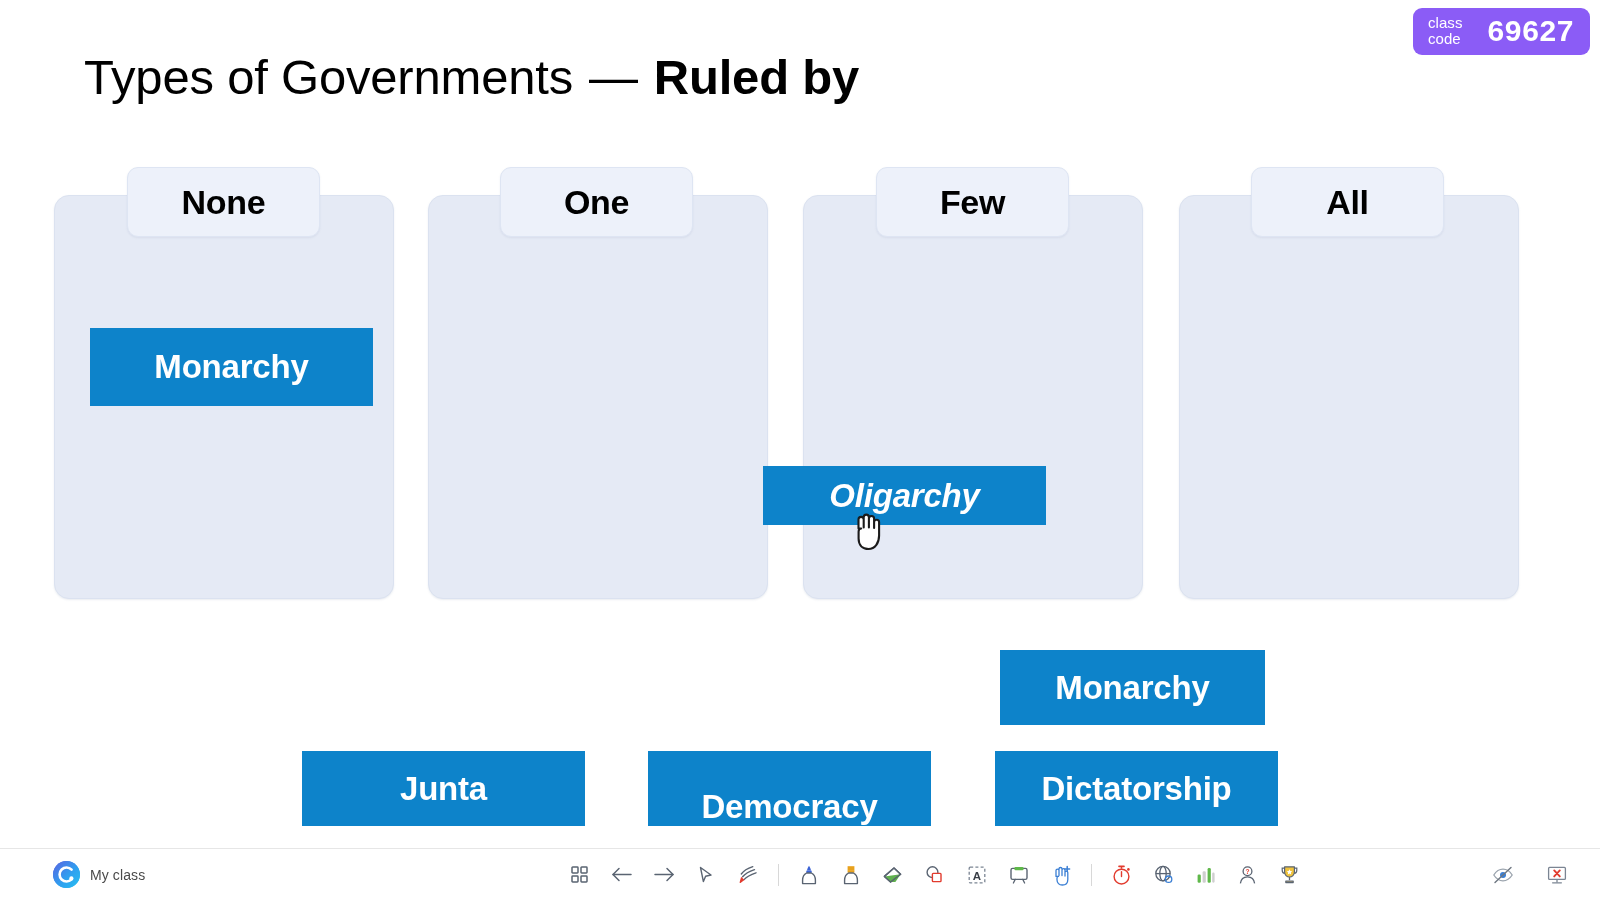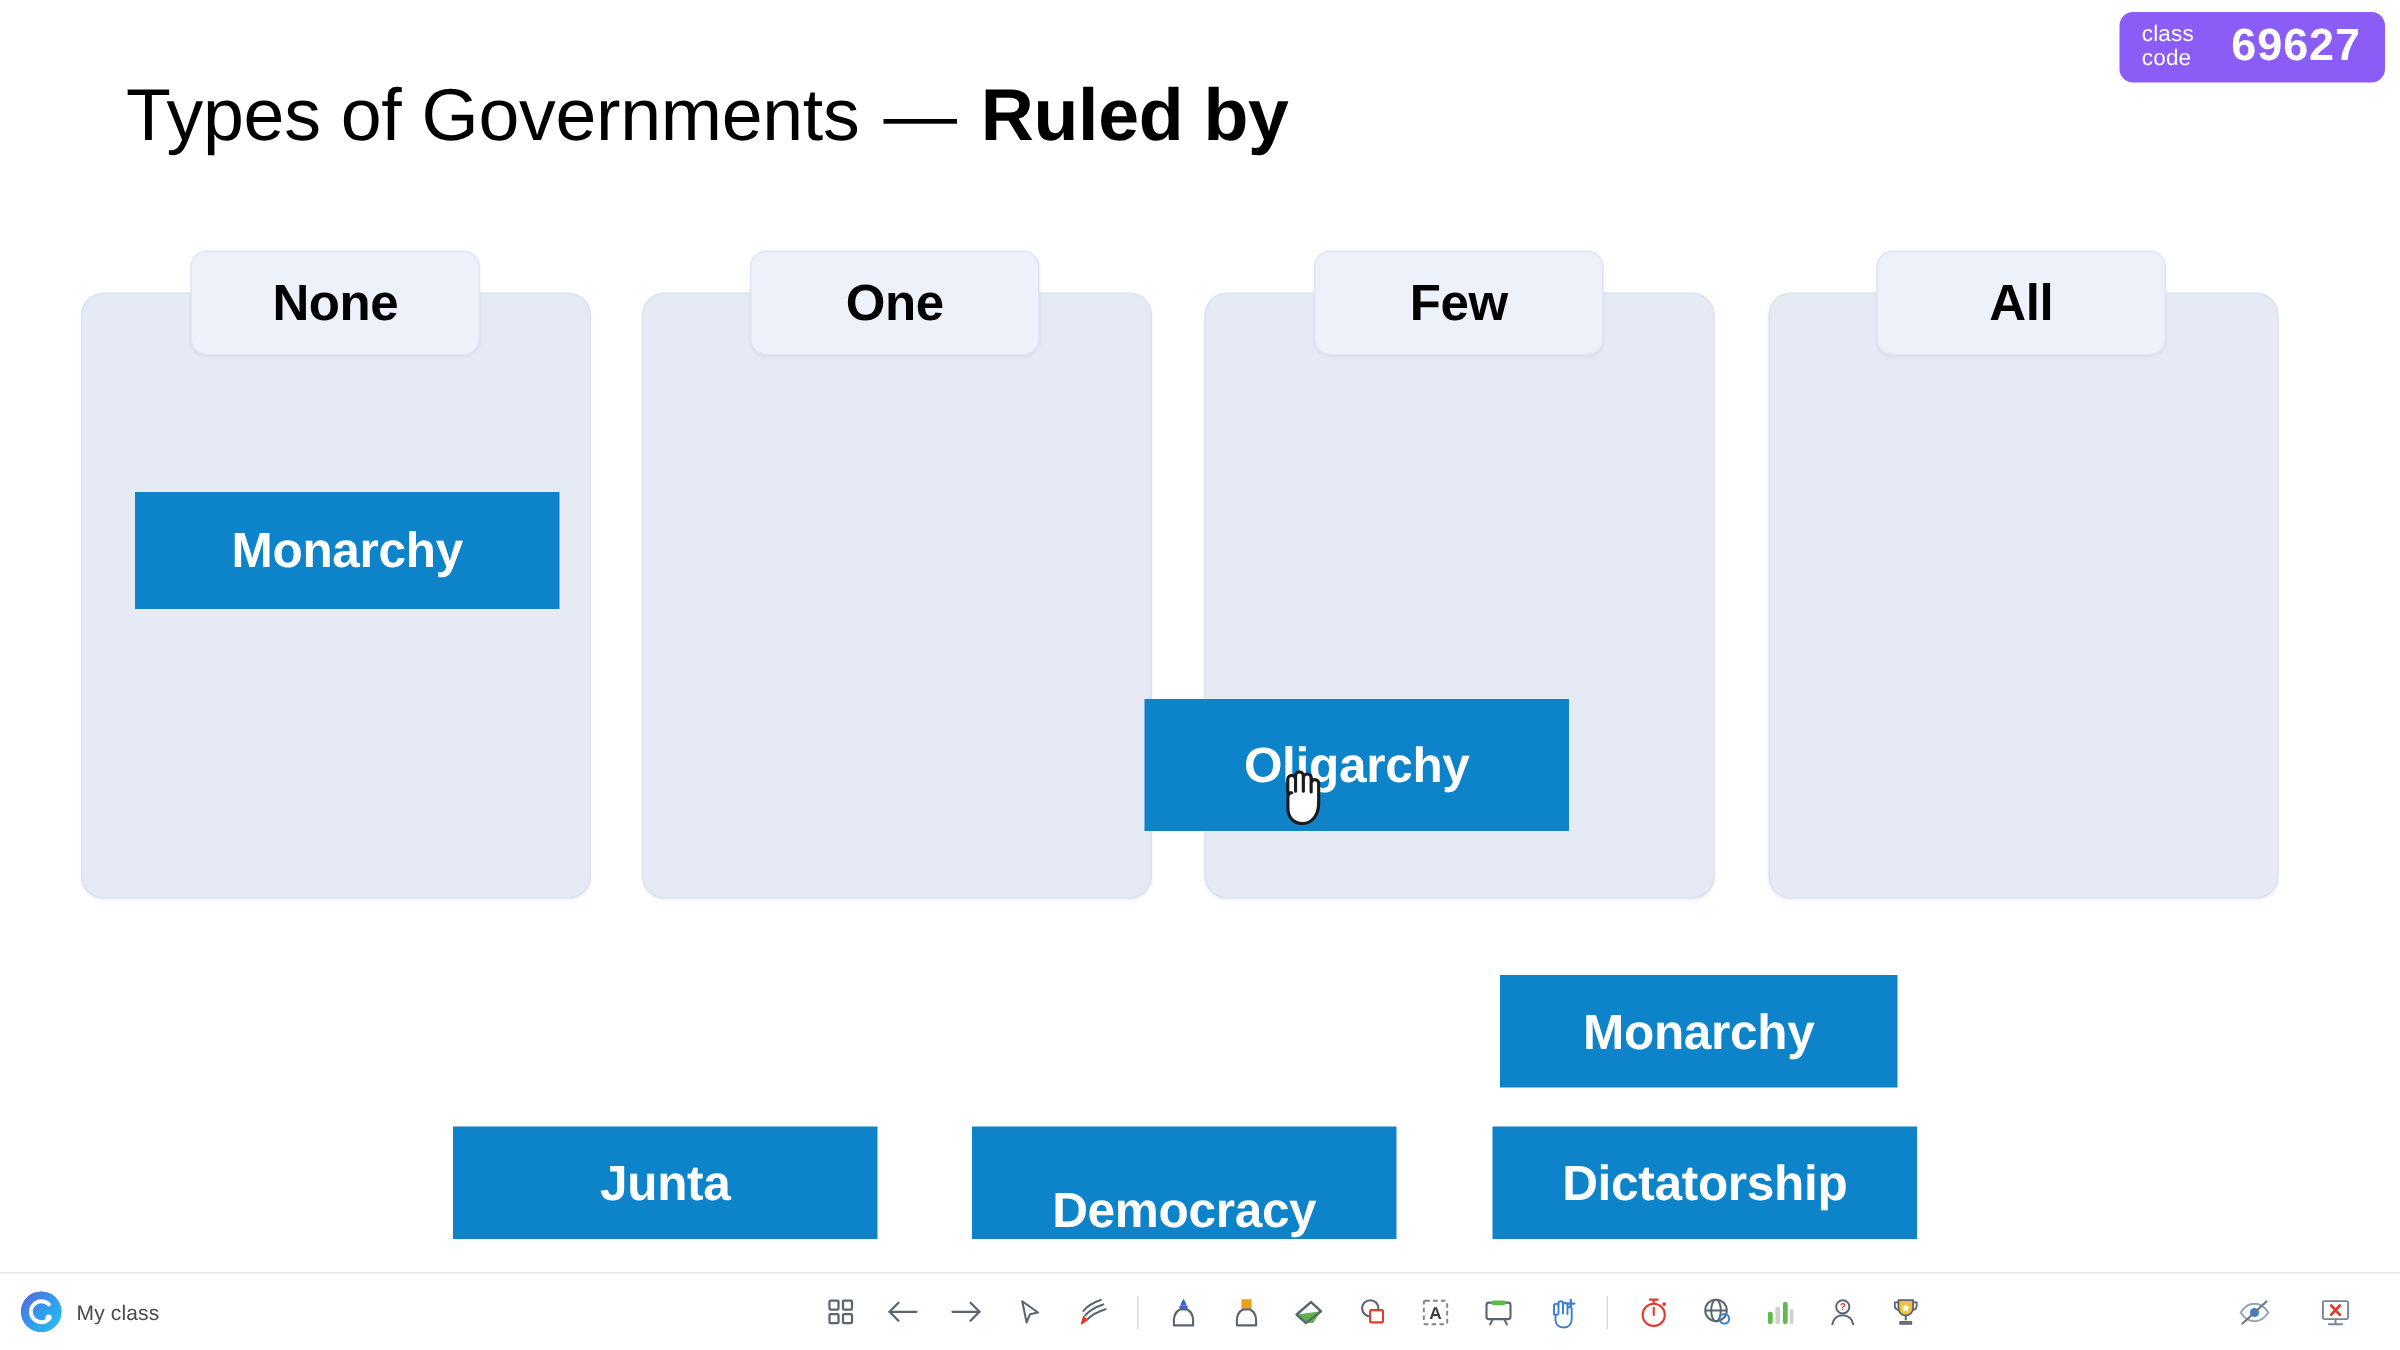--- a/index.html
+++ b/index.html
@@ -126,20 +126,21 @@
     position: absolute;
     left: 0;
     bottom: 0;
     width: 1600px;
     height: 52px;
     background: #ffffff;
     border-top: 1px solid #e6e6e6;
     display: flex;
     align-items: center;
     z-index: 50;
+    padding-left: 39px;
   }
 
   .toolbar-left {
     display: flex;
     align-items: center;
     gap: 10px;
     padding-left: 14px;
     width: 400px;
   }
   .cp-logo {
@@ -225,21 +226,21 @@
     <div class="panel" style="left:1179px; top:195px; width:340px; height:404px;"></div>
     <div class="panel-tab" style="left:1251px; top:167px; width:193px; height:70px;">
       <span class="panel-tab-label">All</span>
     </div>
   </div>
 
   <div class="tile" style="left:90px; top:328px; width:283px; height:78px;">
     <span class="tile-label">Monarchy</span>
   </div>
 
-  <div class="tile" style="left:763px; top:466px; width:283px; height:88px;">
+  <div class="tile" style="left:763px; top:466px; width:283px; height:59px;font-style:italic;">
     <span class="tile-label">Oligarchy</span>
   </div>
 
   <div class="tile" style="left:968px; top:650px; width:265px; height:75px;margin-left:32px;">
     <span class="tile-label">Monarchy</span>
   </div>
 
   <div class="tile" style="left:302px; top:751px; width:283px; height:75px;">
     <span class="tile-label">Junta</span>
   </div>

